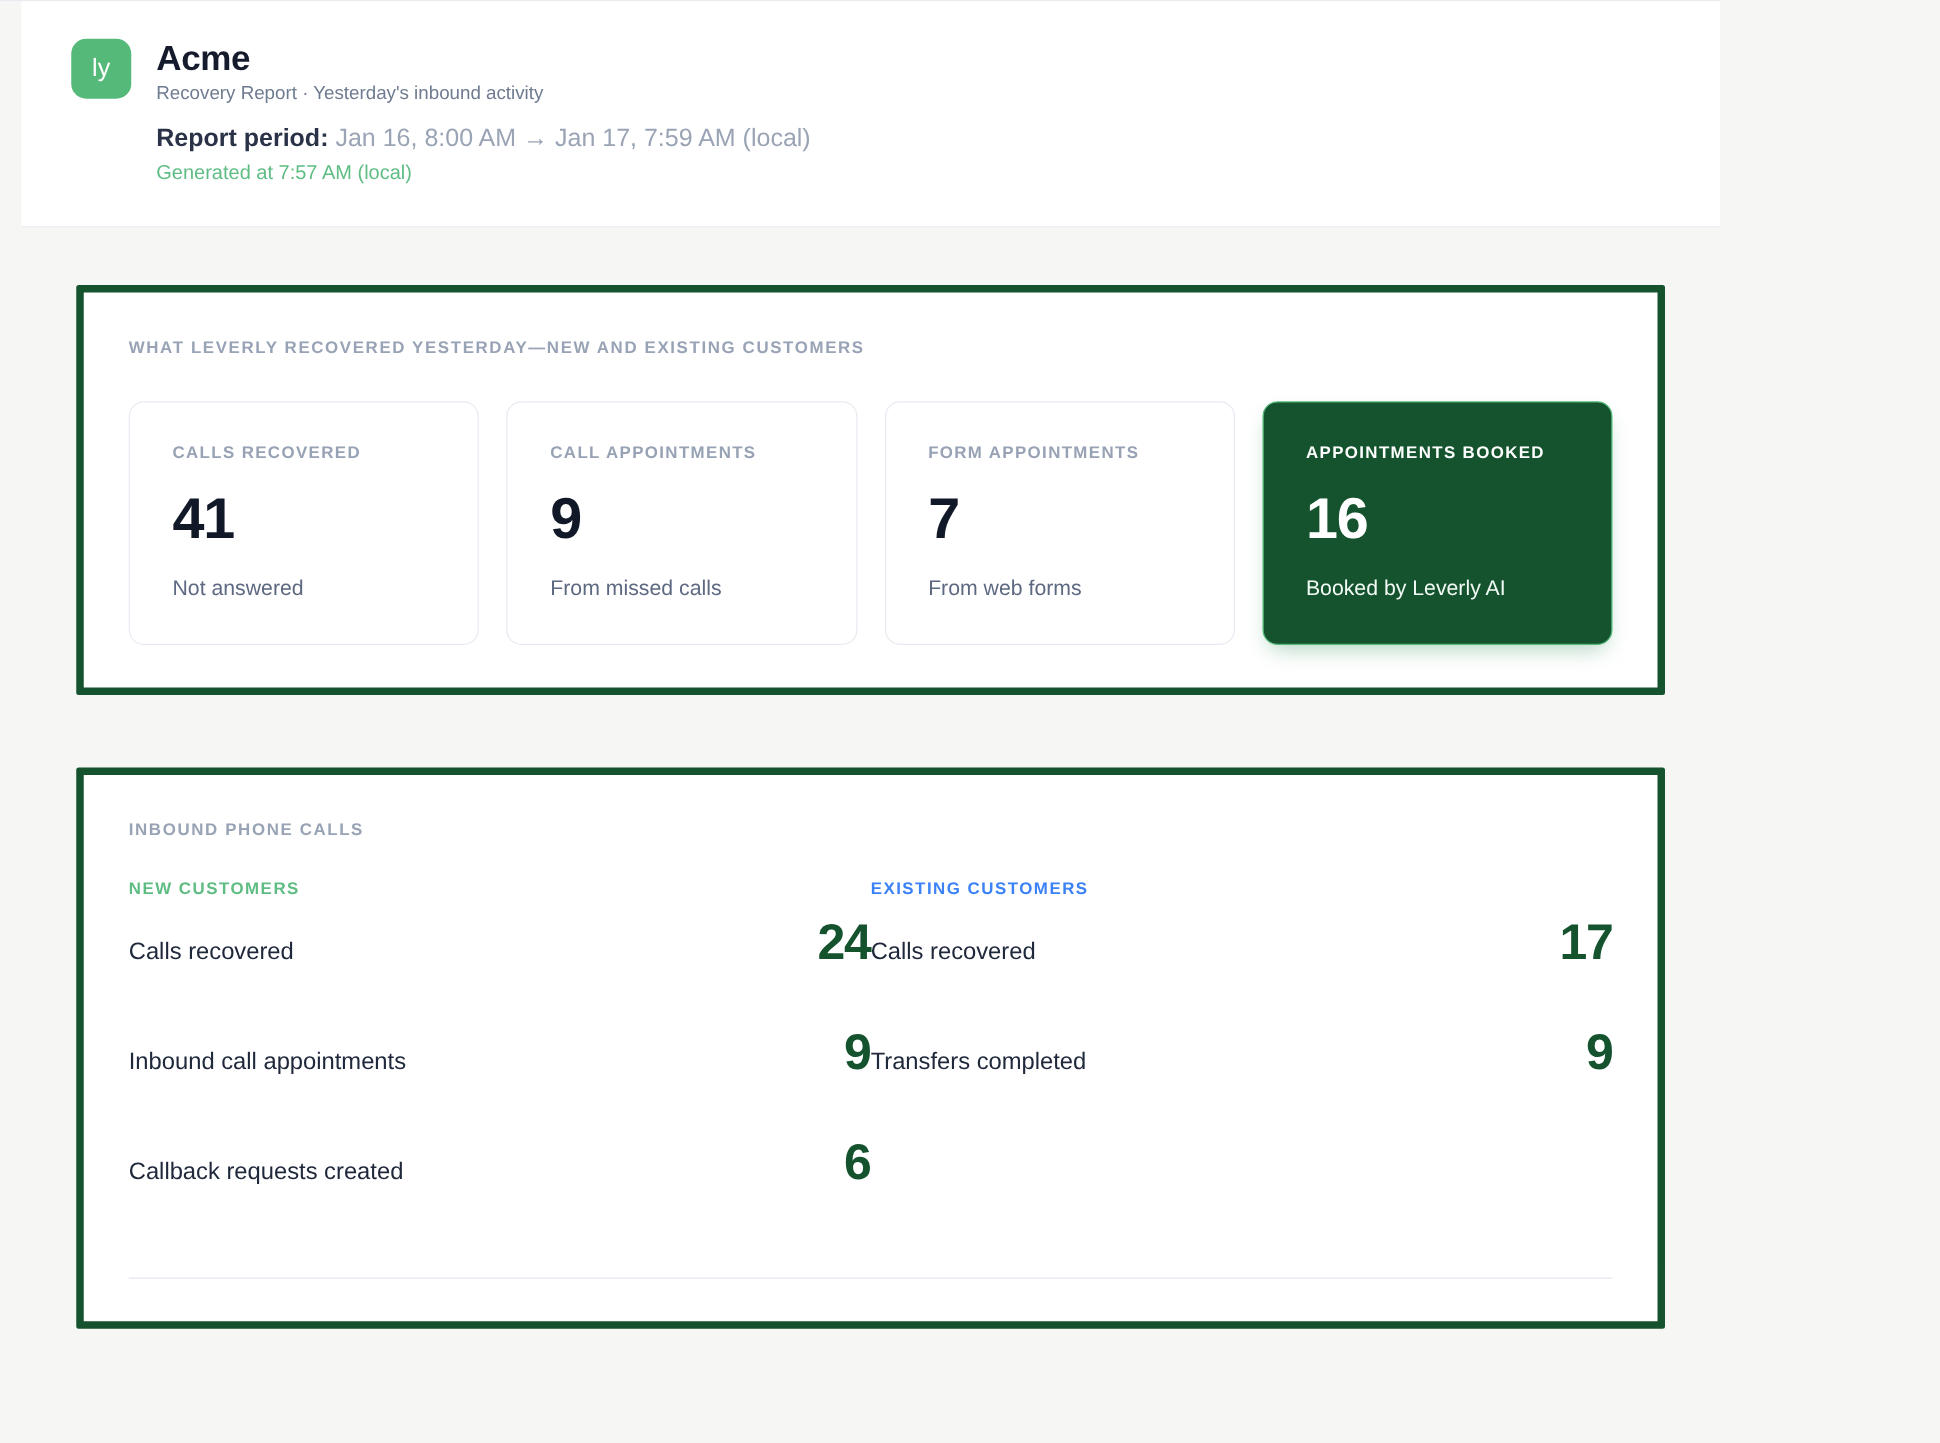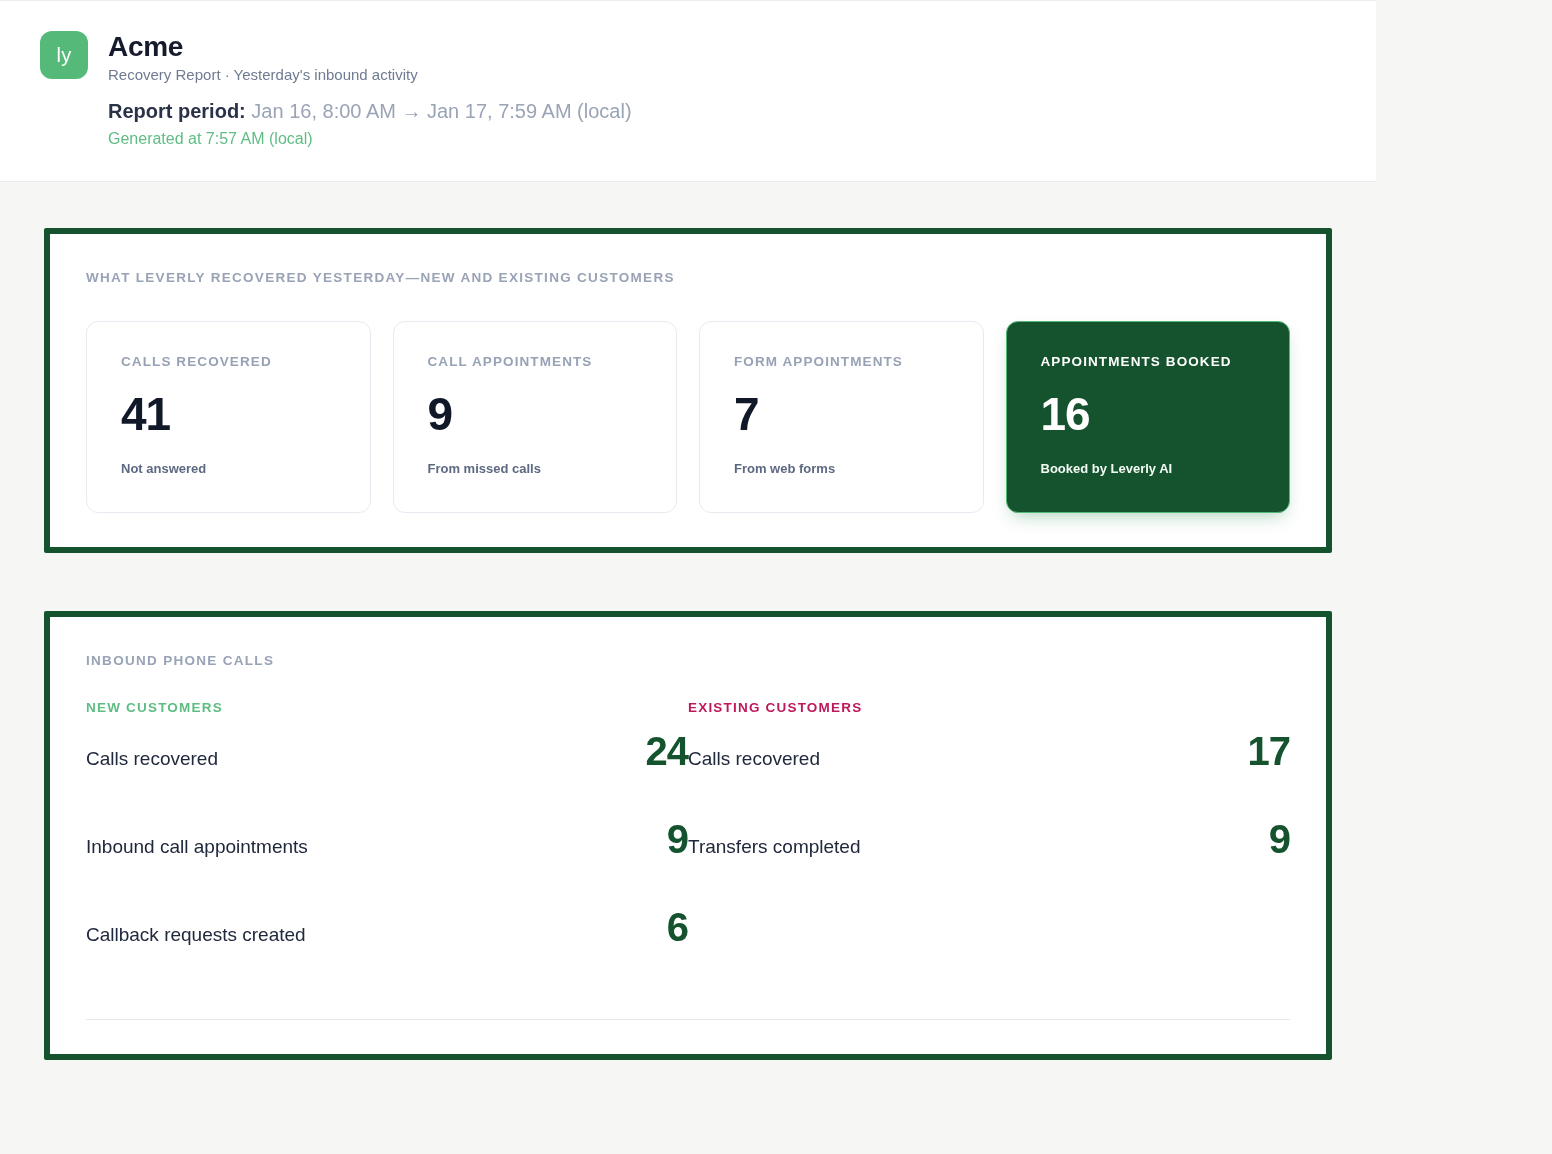--- a/index.html
+++ b/index.html
@@ -11,20 +11,21 @@
     font-family: "Liberation Sans", sans-serif;
     -webkit-font-smoothing: antialiased;
   }
 
   .page {
     width: 1376px;
     min-height: 1154px;
     background: #f6f6f5;
     border-top: 1px solid #e9edf2;
     overflow: hidden;
+    padding-left: 17px;
   }
 
   
   .header {
     background: #ffffff;
     border-bottom: 1px solid #e8ecf1;
     padding: 28px 40px 30px 40px;
   }
   .header-inner {
     display: flex;
@@ -132,43 +133,43 @@
   .tile-value {
     font-size: 46px;
     line-height: 1;
     font-weight: 700;
     color: #111827;
     margin-top: 22px;
     letter-spacing: -1px;
   }
   .tile.accent .tile-value { color: #ffffff; }
   .tile-sub {
-    font-size: 13px;
+    font-size: 17px;
     color: #5d6881;
     margin-top: 24px;
-    font-weight: 700;
+    font-weight: 400;
   }
   .tile.accent .tile-sub { color: #f2fbf5; }
 
   
   .columns {
     display: flex;
     margin-top: 32px;
   }
   .column { flex: 1 1 0; min-width: 0; }
 
   .column-label {
     font-size: 13.5px;
     font-weight: 700;
     letter-spacing: 1.2px;
     text-transform: uppercase;
     white-space: nowrap;
   }
   .column-label.green { color: #5fbd84; }
-  .column-label.purple { color: #be185d; }
+  .column-label.purple { color: #3b82f6; }
 
   .stat-rows { margin-top: 16px; }
   .stat-row {
     display: flex;
     align-items: baseline;
     justify-content: space-between;
     gap: 20px;
     height: 88px;
   }
   .stat-name {

